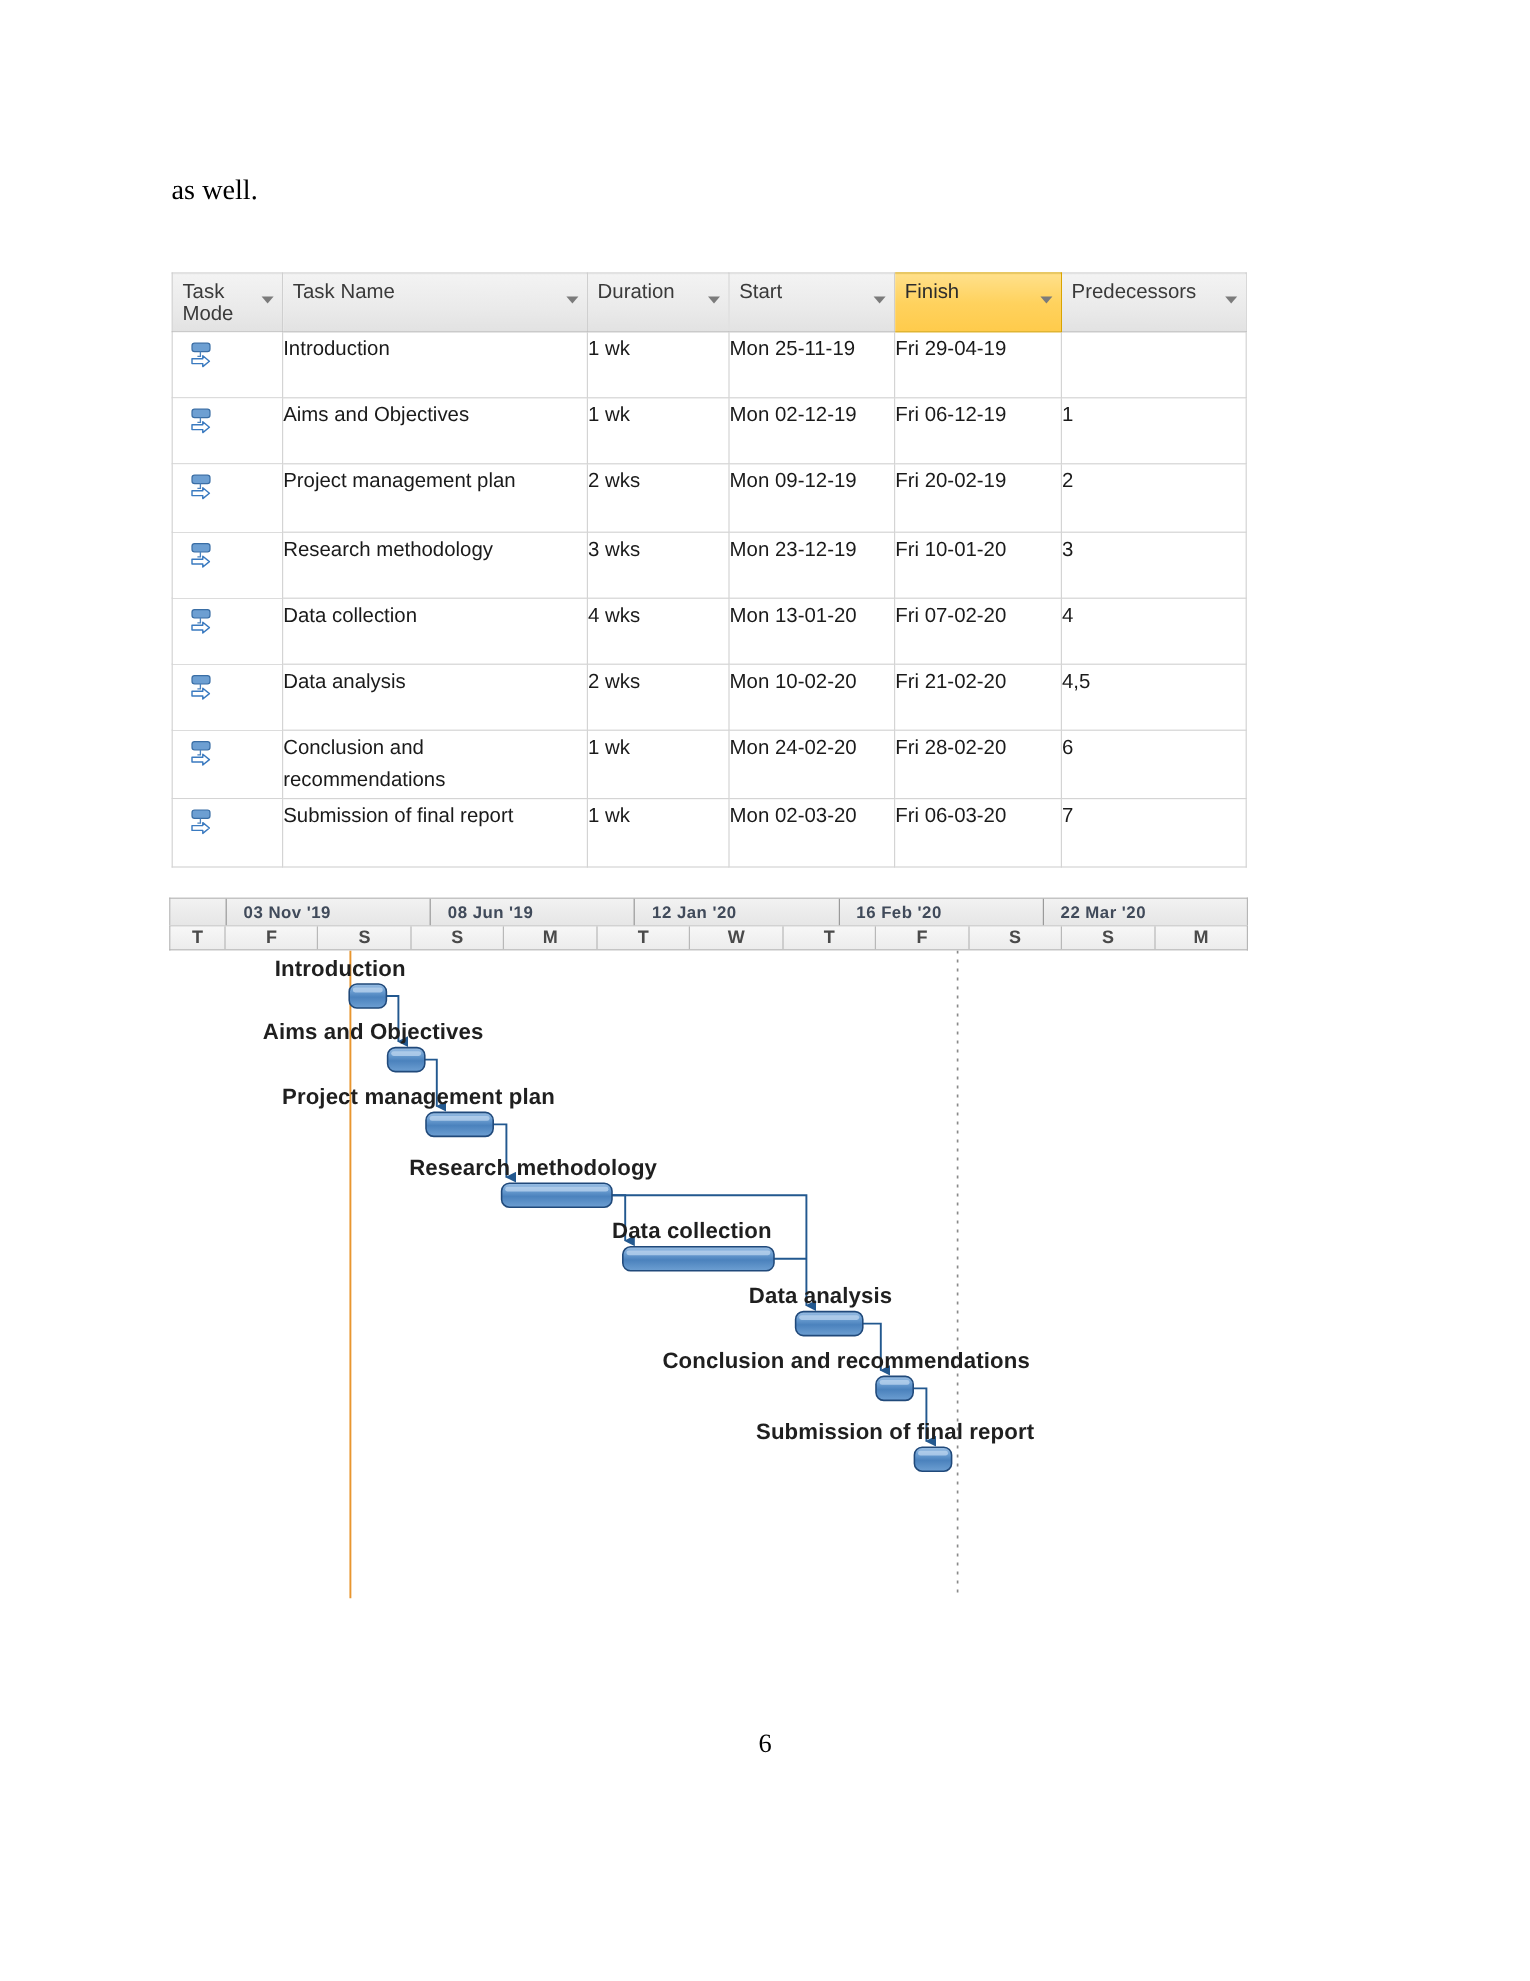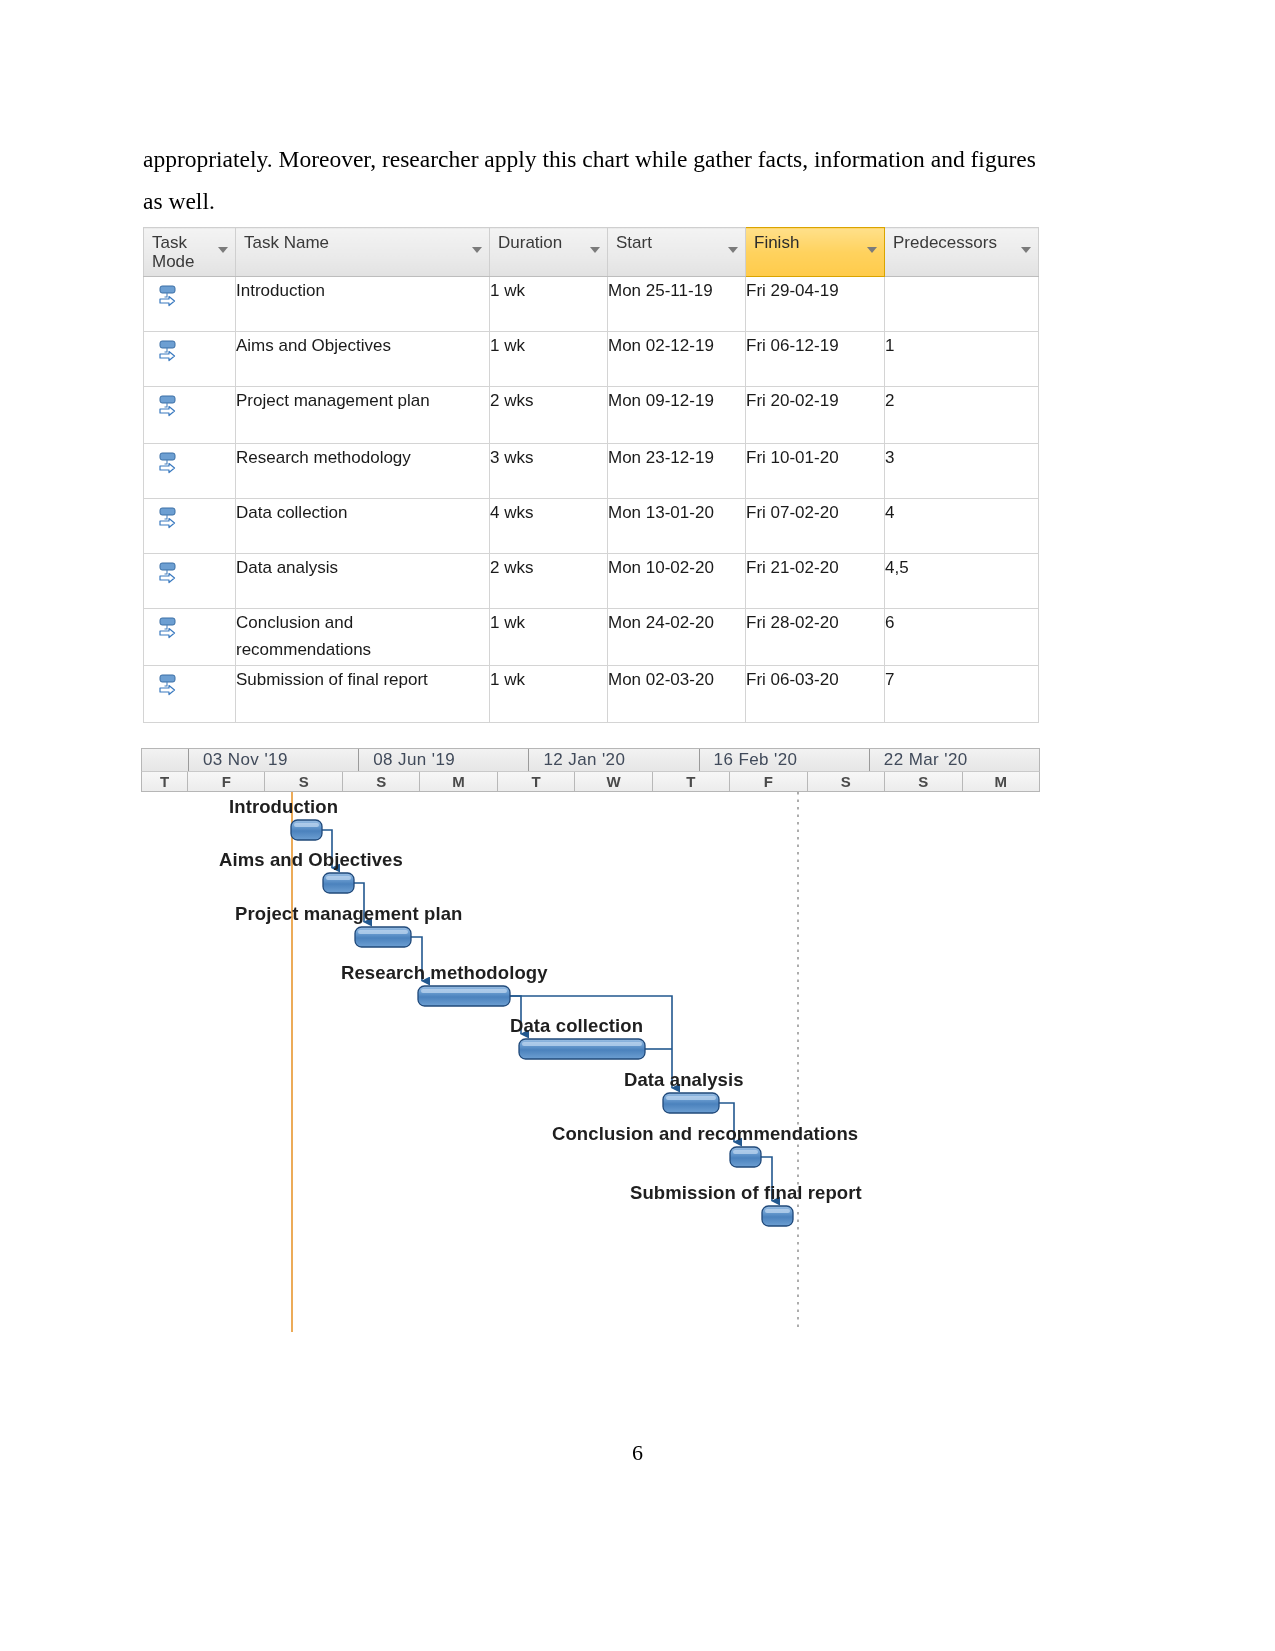--- a/index.html
+++ b/index.html
@@ -121,22 +121,22 @@
   .tl-bottom {
     height: 21px;
     background: linear-gradient(to bottom,#f7f7f7,#ececec);
     border: 1px solid #b6b6b6;
     border-top: 1px solid #c9c9c9;
   }
   .tl-spacer-top    { width: 46px; border-right: 1px solid #9a9a9a; }
   .tl-month {
     flex: 1 1 0;
     border-right: 1px solid #9a9a9a;
-    font-size: 17px;
-    font-weight: normal;
+    font-size: 14px;
+    font-weight: bold;
     color: #404a5a;
     line-height: 22px;
     padding-left: 14px;
     letter-spacing: 0.4px;
     box-sizing: border-box;
     overflow: hidden;
     white-space: nowrap;
   }
   .tl-month:last-child { border-right: none; }
   .tl-day {
@@ -179,21 +179,20 @@
     text-align: center;
     font-family: "Liberation Serif", serif;
     font-size: 22px;
     color: #000000;
   }
 </style>
 </head>
 <body>
 
 <div class="doc-paragraph">
-  <span>appropriately. Moreover, researcher apply this chart while gather facts, information and figures</span>
   <span class="line2">as well.</span>
 </div>
 
 <table class="project-grid">
   <colgroup>
     <col class="col-mode">
       <col class="col-name">
       <col class="col-dur">
     <col class="col-start">
       <col class="col-finish">

